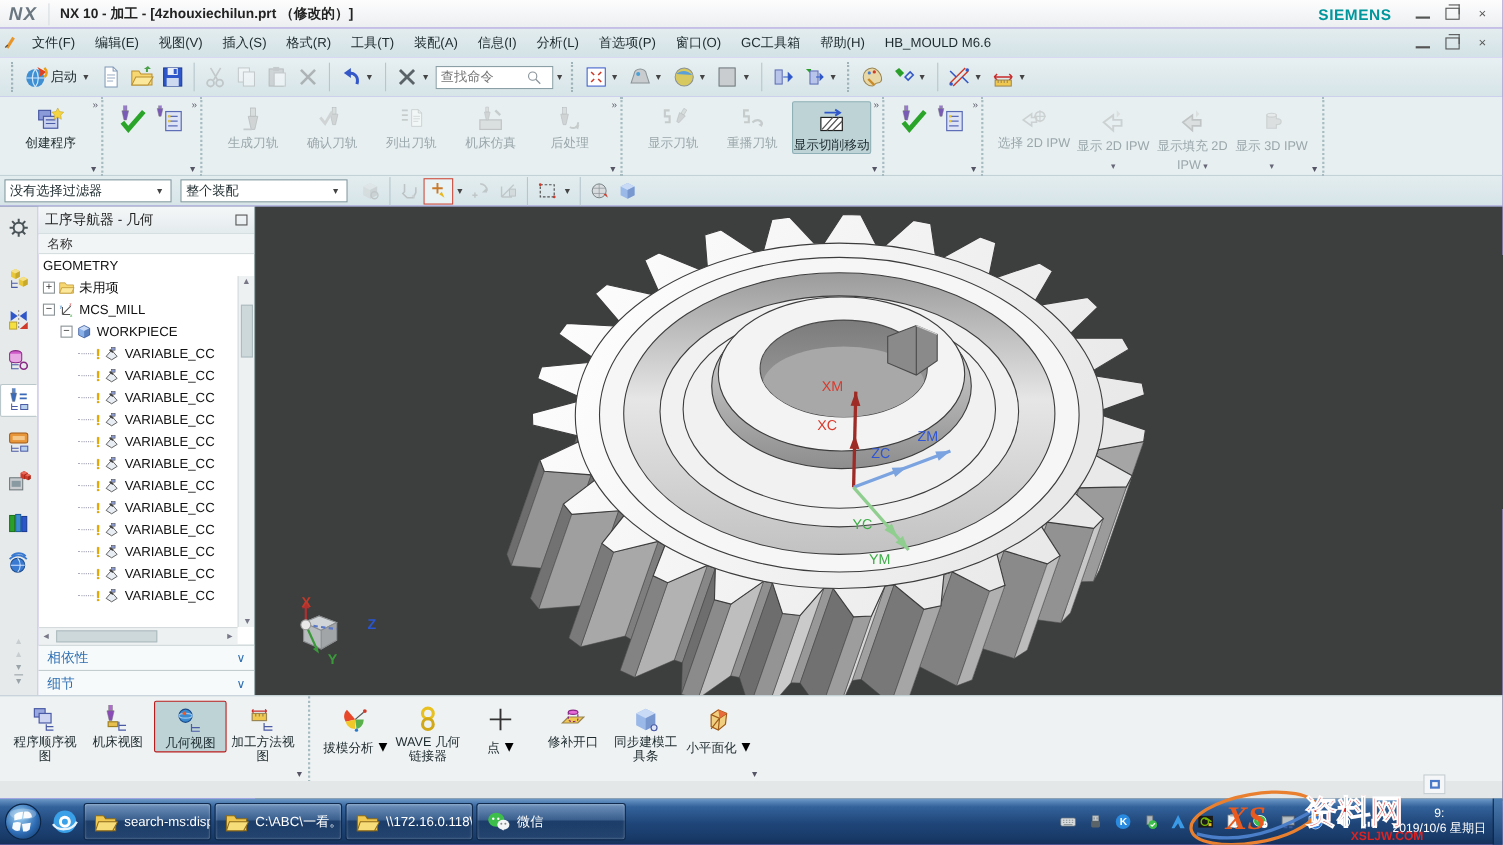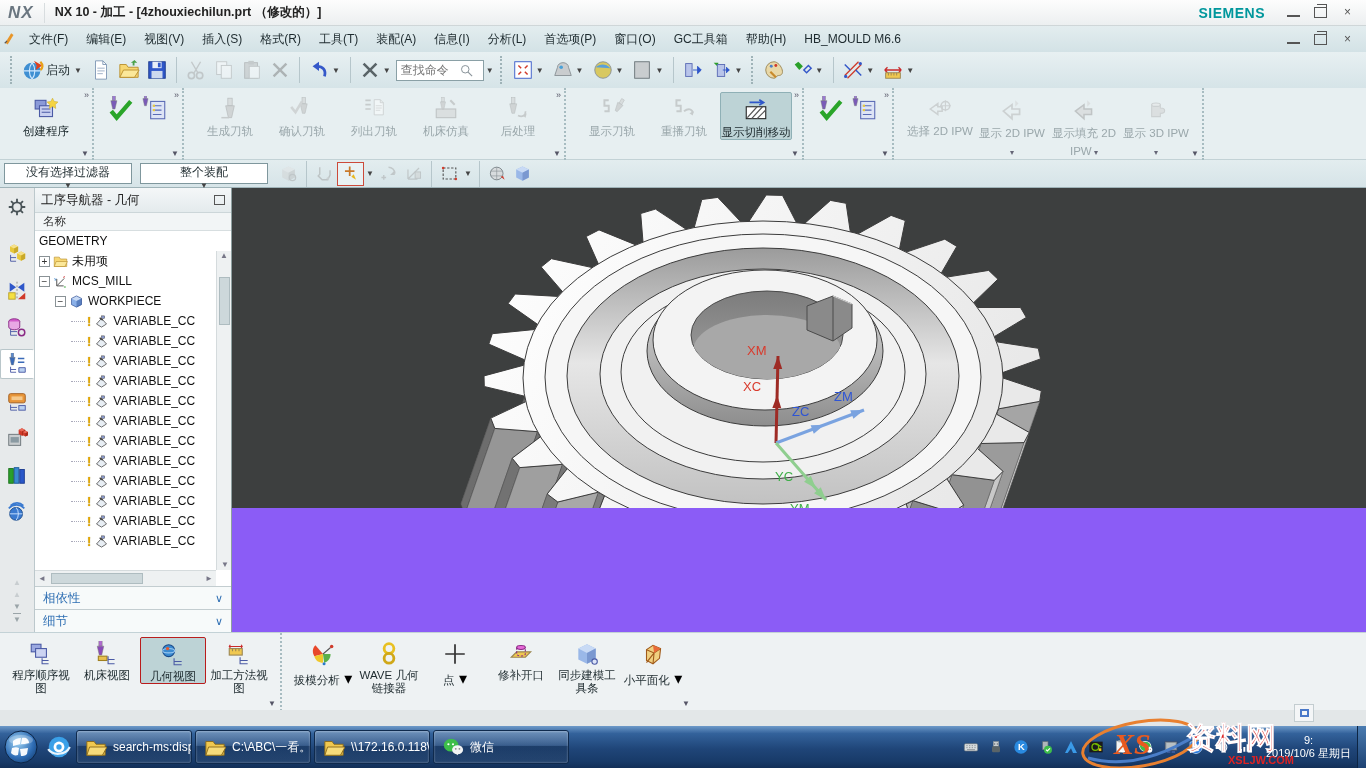--- a/index.html
+++ b/index.html
@@ -27,42 +27,42 @@
   #menu-grip { width:20px; text-align:center; }
   
   #toolbar1 { position:absolute; left:0; top:52px; width:1366px; height:36px;
     background:linear-gradient(#e8f0f2,#d6e4e8); display:flex; align-items:center; padding-left:6px; }
   .tbtn { display:flex; align-items:center; height:28px; padding:0 3px; border-radius:2px; }
   .tbtn.dis { opacity:.45; filter:grayscale(1); }
   .tlabel { font-size:12px; color:#1d2a2e; margin:0 2px; }
   .dd { font-size:8px; color:#444; margin:0 2px; }
   .vsep { width:1px; height:26px; background:#b6c6cb; margin:0 5px; }
   .grip { width:5px; height:28px; border-left:2px dotted #9fb3b8; margin:0 4px; }
-  #cmd-search { width:88px; height:21px; border:1px solid #8aa0a6; background:#fff; font-size:12px; padding:0 18px 0 4px; }
+  #cmd-search { width:107px; height:21px; border:1px solid #8aa0a6; background:#fff; font-size:12px; padding:0 18px 0 4px; }
   #searchwrap { position:relative; display:flex; align-items:center; }
   #searchwrap .mag { position:absolute; right:22px; }
   
   #ribbon { position:absolute; left:0; top:88px; width:1366px; height:72px; background:#e7eff1; display:flex;
     border-bottom:1px solid #c3d2d6; }
   .rgroup { position:relative; height:72px; border-right:2px dotted #a7bcc1; display:flex; align-items:flex-start; padding:4px 10px 0 10px; }
   .rgroup .ovf { position:absolute; top:2px; right:3px; font-size:9px; color:#556; }
   .rgroup .gdown { position:absolute; bottom:2px; right:3px; font-size:8px; color:#556; }
   .rbtn { width:72px; display:flex; flex-direction:column; align-items:center; text-align:center; padding-top:3px; border-radius:2px; }
   .rbtn .ric { height:28px; display:flex; align-items:center; justify-content:center; }
   .rbtn .rlabel { font-size:11.5px; color:#1d2a2e; line-height:13px; margin-top:2px; white-space:pre-wrap; }
   .rbtn.dis .rlabel { color:#9aa7ab; }
   .rbtn.dis .ric { opacity:.45; filter:grayscale(1); }
   .rbtn.active { background:#bdd3d6; border:1px solid #8fb0b6; }
   .rbtn.icononly { width:34px; }
   .rbtn .bdd { font-size:8px; color:#667; }
   
   #selbar { position:absolute; left:0; top:160px; width:1366px; height:28px; background:linear-gradient(#e3edef,#d6e4e8);
     display:flex; align-items:center; padding-left:4px; border-bottom:1px solid #9fb3b8; }
-  .selbox { width:128px; height:21px; background:#fff; border:1px solid #7f979d; font-size:12px; color:#1d2a2e;
-    display:flex; align-items:center; padding:0 4px; margin-right:8px; justify-content:space-between;flex-direction:column; }
+  .selbox { width:152px; height:21px; background:#fff; border:1px solid #7f979d; font-size:12px; color:#1d2a2e;
+    display:flex; align-items:center; padding:0 4px; margin-right:8px; justify-content:space-between; }
   .selbox .dd { font-size:8px; }
   .sbtn { display:flex; align-items:center; height:24px; padding:0 3px; }
   .sbtn.hl { border:1px solid #cc4a3a; background:#e9f2f4; }
   .sbtn.dis { opacity:.45; filter:grayscale(1); }
   
   #main { position:absolute; left:0; top:188px; width:1366px; height:444px; display:flex; }
   #resourcebar { width:35px; height:444px; background:#e7eaeb; border-right:1px solid #bcc8cc; display:flex; flex-direction:column; align-items:center; padding-top:4px; }
   .resico { width:30px; height:30px; display:flex; align-items:center; justify-content:center; margin-bottom:7px; border-radius:2px; }
   .resico.active { background:#fff; border:1px solid #b9c6ca; border-right:1px solid #fff; width:34px; }
   .resico.gap { margin-bottom:16px; }
@@ -78,21 +78,21 @@
   .tdots { width:14px; border-top:1px dotted #aab; margin-right:2px; flex:none; }
   .twarn { color:#e7a800; font-weight:bold; font-size:13px; margin:0 3px 0 0; text-shadow:0 0 1px #996; }
   .tico { margin-right:4px; flex:none; display:flex; }
   #vscroll { position:absolute; right:0; top:20px; width:15px; bottom:16px; background:#eef1f2; border-left:1px solid #d5dbdd; font-size:8px; color:#778; text-align:center; }
   #vthumb { position:absolute; left:2px; top:26px; width:11px; height:48px; background:#cdd8db; border:1px solid #aebcc0; }
   #hscroll { position:absolute; left:0; bottom:0; height:16px; right:15px; background:#eef1f2; border-top:1px solid #d5dbdd; display:flex; align-items:center; font-size:8px; color:#778; }
   #hthumb { width:92px; height:11px; background:#cdd8db; border:1px solid #aebcc0; margin-left:2px; }
   .navsec { height:23px; border-top:1px solid #c3cdd0; background:#f7fafa; display:flex; align-items:center; padding:0 8px; font-size:12.5px; color:#2f6fb3; }
   .navsec .chev { margin-left:auto; color:#2f6fb3; font-size:11px; }
   
-  #viewport { position:relative; width:1134px; height:320px; background:#3d3f3f; overflow:hidden; }
+  #viewport { position:relative; width:1134px; height:540px; background:#3d3f3f; overflow:hidden; }
   .axlabel { position:absolute; font-size:13px; font-weight:500; }
   
   #bottombar { position:absolute; left:0; top:632px; width:1366px; height:78px; background:#eef2f3; border-top:1px solid #c3d2d6; display:flex; }
   .bgroup { position:relative; display:flex; align-items:flex-start; padding:4px 8px 0 8px; border-right:2px dotted #a7bcc1; height:78px; }
   .bbtn { width:66px; display:flex; flex-direction:column; align-items:center; text-align:center; padding-top:2px; border-radius:2px; }
   .bbtn .ric { height:30px; display:flex; align-items:center; justify-content:center; }
   .bbtn .rlabel { font-size:11.5px; color:#1d2a2e; line-height:13px; }
   .bbtn.active { background:#bdd3d6; border:1px solid #b91c1c;align-items:center; }
   .bgroup .gdown { position:absolute; bottom:3px; right:4px; font-size:8px; color:#556; }
   

